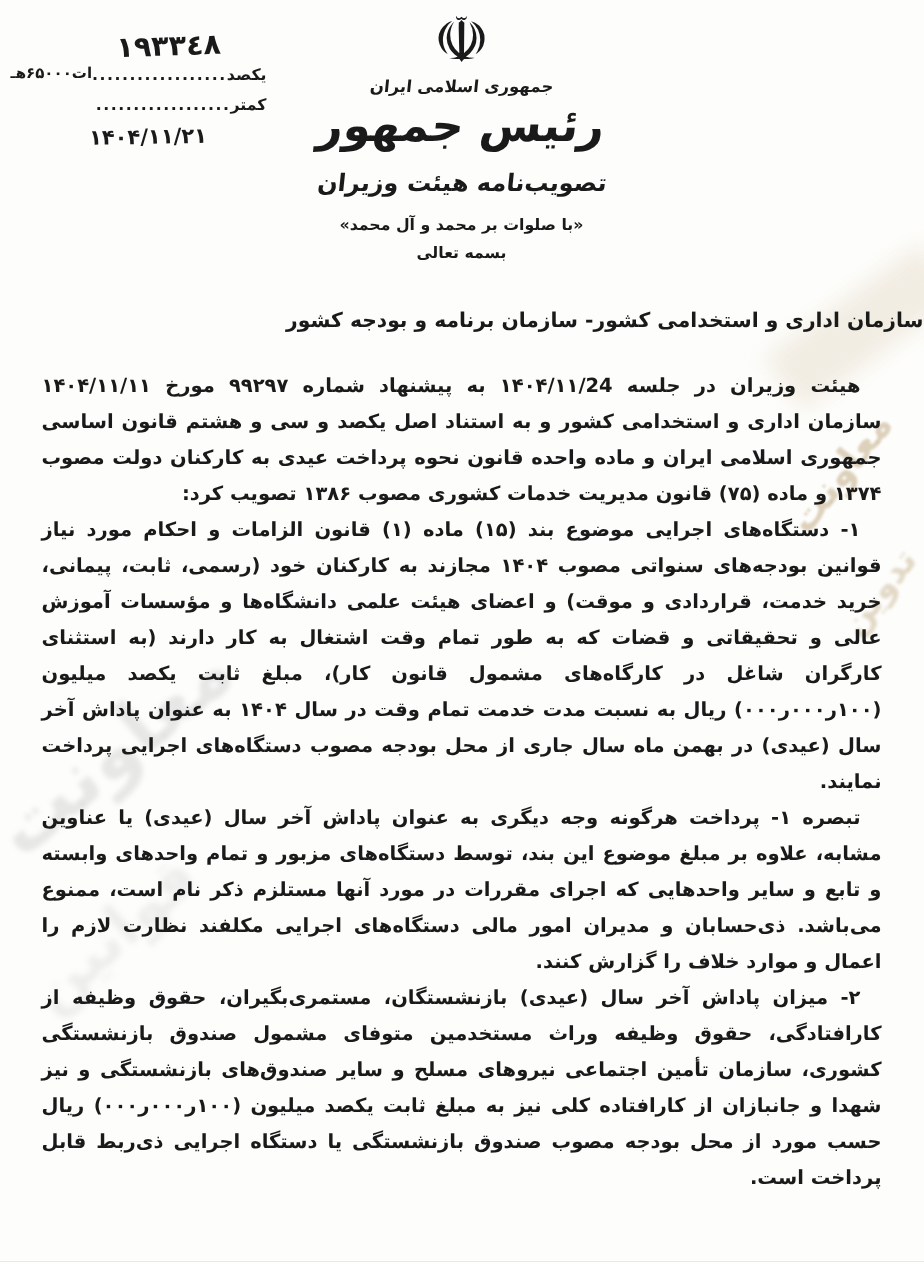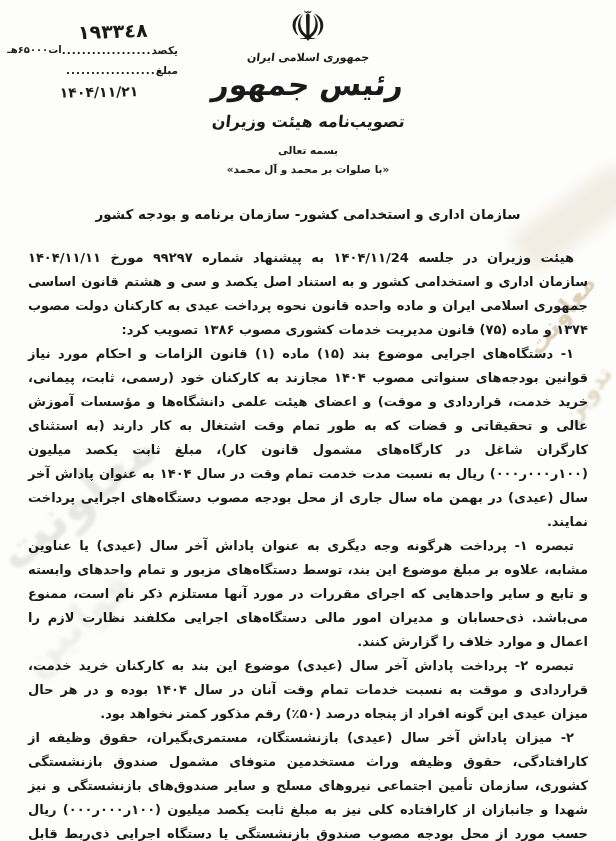--- a/index.html
+++ b/index.html
@@ -31,21 +31,21 @@
   
   .letterhead{position:absolute;z-index:2;top:4px;left:0;right:0;text-align:center;}
   .emblem{font-size:42px;line-height:46px;}
   .callig{display:inline-block;font-weight:bold;transform:skewX(-6deg);}
   .lh-country{font-size:11px;margin-top:1px;}
   .lh-office{font-size:30px;margin-top:4px;line-height:34px;}
   .lh-doctype{font-size:16px;margin-top:10px;}
   
   .invocation{position:absolute;z-index:2;top:141px;left:0;right:0;text-align:center;font-size:10.5px;font-weight:bold;line-height:19px;}
   
-  .addressee{position:absolute;z-index:2;top:206px;left:0;right:0;text-align:center;font-size:13.5px;font-weight:bold;}
+  .addressee{position:absolute;z-index:2;top:206px;left:0;right:0;font-size:13.5px;font-weight:bold;}
   
   .body-text{position:absolute;z-index:1;top:246px;right:28px;left:28px;direction:rtl;text-align:justify;font-size:13px;line-height:24px;font-weight:bold;}
   .body-text p{margin:0;text-indent:14px;}
 </style>
 </head>
 <body>
 
 <div class="page">
 
   <div class="wm-wedge"></div>
@@ -55,41 +55,40 @@
   <div class="wm wm-gray-2">قوانین</div>
 
   <div class="stamp">
     <div class="hand stamp-number-hand">۱۹۳۳٤۸</div>
     <div class="stamp-row">
       <span>یکصد</span>
       <span class="stamp-dots">..................</span>
       <span class="stamp-code">ات۶۵۰۰۰هـ</span>
     </div>
     <div class="stamp-row">
-      <span>مبلغ</span>
+      <span>کمتر</span>
       <span class="stamp-dots">..................</span>
     </div>
     <div class="hand stamp-date-hand">۱۴۰۴/۱۱/۲۱</div>
   </div>
 
   <div class="letterhead">
     <div class="emblem">☫</div>
     <div class="lh-country"><span class="callig">جمهوری اسلامی ایران</span></div>
     <div class="lh-office"><span class="callig">رئیس جمهور</span></div>
     <div class="lh-doctype"><span class="callig">تصویب‌نامه هیئت وزیران</span></div>
   </div>
 
   <div class="invocation">
+    <div>«با صلوات بر محمد و آل محمد»</div>
     <div>بسمه تعالی</div>
-    <div>«با صلوات بر محمد و آل محمد»</div>
   </div>
 
   <div class="addressee">سازمان اداری و استخدامی کشور- سازمان برنامه و بودجه کشور</div>
 
   <div class="body-text">
     <p>هیئت وزیران در جلسه ۱۴۰۴/۱۱/24 به پیشنهاد شماره ۹۹۲۹۷ مورخ ۱۴۰۴/۱۱/۱۱ سازمان اداری و استخدامی کشور و به استناد اصل یکصد و سی و هشتم قانون اساسی جمهوری اسلامی ایران و ماده واحده قانون نحوه پرداخت عیدی به کارکنان دولت مصوب ۱۳۷۴ و ماده (۷۵) قانون مدیریت خدمات کشوری مصوب ۱۳۸۶ تصویب کرد:</p>
     <p>۱- دستگاه‌های اجرایی موضوع بند (۱۵) ماده (۱) قانون الزامات و احکام مورد نیاز قوانین بودجه‌های سنواتی مصوب ۱۴۰۴ مجازند به کارکنان خود (رسمی، ثابت، پیمانی، خرید خدمت، قراردادی و موقت) و اعضای هیئت علمی دانشگاه‌ها و مؤسسات آموزش عالی و تحقیقاتی و قضات که به طور تمام وقت اشتغال به کار دارند (به استثنای کارگران شاغل در کارگاه‌های مشمول قانون کار)، مبلغ ثابت یکصد میلیون (۱۰۰ر۰۰۰ر۰۰۰) ریال به نسبت مدت خدمت تمام وقت در سال ۱۴۰۴ به عنوان پاداش آخر سال (عیدی) در بهمن ماه سال جاری از محل بودجه مصوب دستگاه‌های اجرایی پرداخت نمایند.</p>
     <p>تبصره ۱- پرداخت هرگونه وجه دیگری به عنوان پاداش آخر سال (عیدی) یا عناوین مشابه، علاوه بر مبلغ موضوع این بند، توسط دستگاه‌های مزبور و تمام واحدهای وابسته و تابع و سایر واحدهایی که اجرای مقررات در مورد آنها مستلزم ذکر نام است، ممنوع می‌باشد. ذی‌حسابان و مدیران امور مالی دستگاه‌های اجرایی مکلفند نظارت لازم را اعمال و موارد خلاف را گزارش کنند.</p>
-    <p>تبصره ۲- پرداخت پاداش آخر سال (عیدی) موضوع این بند به کارکنان خرید خدمت، قراردادی و موقت به نسبت خدمات تمام وقت آنان در سال ۱۴۰۴ بوده و در هر حال میزان عیدی این گونه افراد از پنجاه درصد (۵۰٪) رقم مذکور کمتر نخواهد بود.</p>
     <p>۲- میزان پاداش آخر سال (عیدی) بازنشستگان، مستمری‌بگیران، حقوق وظیفه از کارافتادگی، حقوق وظیفه وراث مستخدمین متوفای مشمول صندوق بازنشستگی کشوری، سازمان تأمین اجتماعی نیروهای مسلح و سایر صندوق‌های بازنشستگی و نیز شهدا و جانبازان از کارافتاده کلی نیز به مبلغ ثابت یکصد میلیون (۱۰۰ر۰۰۰ر۰۰۰) ریال حسب مورد از محل بودجه مصوب صندوق بازنشستگی یا دستگاه اجرایی ذی‌ربط قابل پرداخت است.</p>
   </div>
 
 </div>
 
 </body></html>

